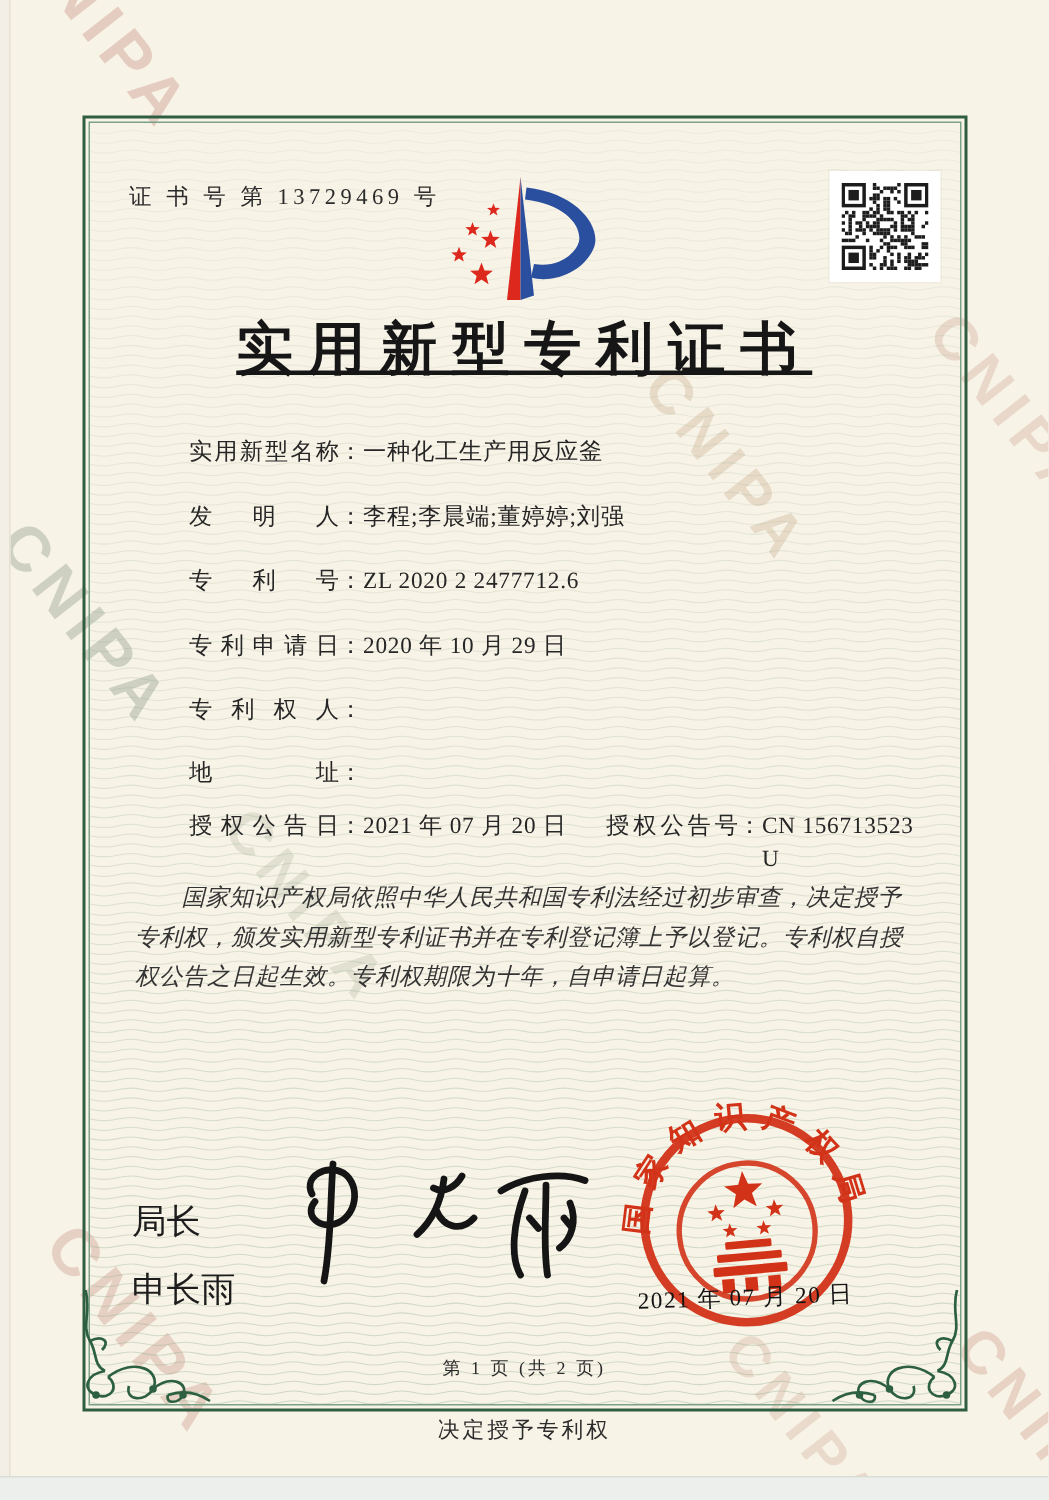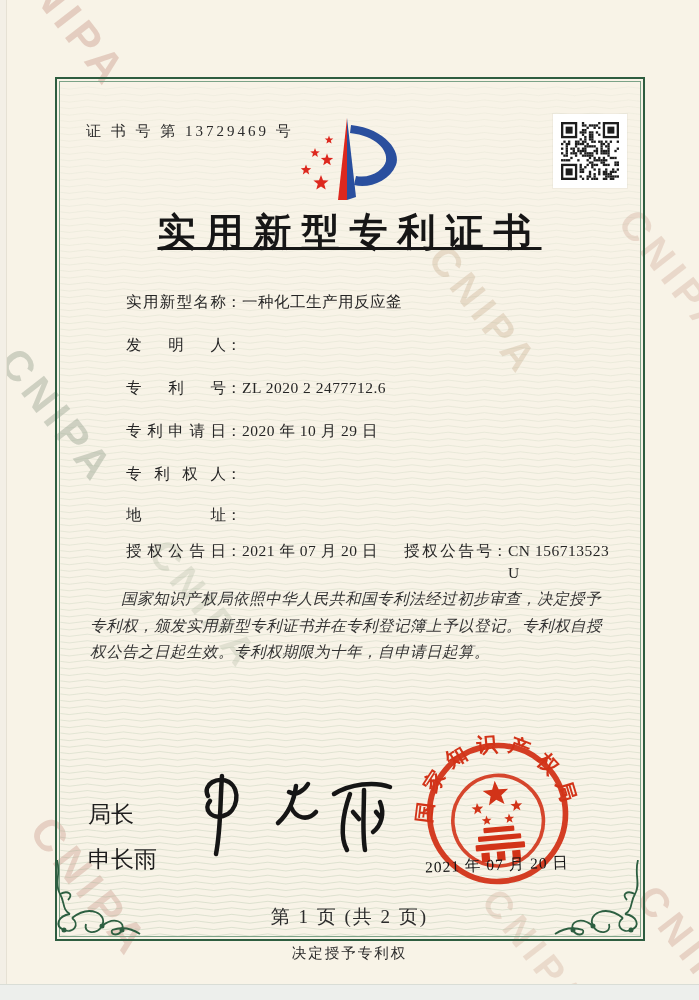--- a/index.html
+++ b/index.html
@@ -28,21 +28,21 @@
   .pair2{position:absolute;left:278px;top:0;display:flex;}
   .pair2 .flabel{width:88px;flex:0 0 88px;}
   .legal{position:absolute;left:90px;top:558px;width:524px;font-size:15.5px;line-height:1.72;
          color:#333;font-style:italic;margin-top:28px;}
   .legal p{margin:0;text-indent:2em;letter-spacing:0.5px;}
   .signer{position:absolute;left:88px;top:793px;font-size:23px;font-weight:400;line-height:1.95;color:#1d1d1d;}
   .sig{position:absolute;left:192px;top:760px;width:205px;height:104px;}
   .sealwrap{position:absolute;left:410px;top:726px;width:175px;height:175px;transform:rotate(-5deg);}
   .sealdate{position:absolute;left:421px;top:855px;width:152px;text-align:center;font-size:15.5px;
             color:#141414;letter-spacing:1px;transform:rotate(-2deg);}
-  .pagefoot{position:absolute;left:0;top:904px;width:699px;text-align:center;font-size:19px;
+  .pagefoot{position:absolute;left:0;top:904px;width:699px;text-align:center;font-size:12px;
             letter-spacing:2px;color:#2c2c2c;}
   .contnote{position:absolute;left:0;top:944px;width:699px;text-align:center;font-size:14.5px;
             letter-spacing:2px;color:#2c2c2c;}
   .flourish{position:absolute;width:92px;height:80px;}
   .flourish.fl-left{left:50px;top:860px;}
   .flourish.fl-right{left:553px;top:860px;transform:scaleX(-1);}
 </style>
 </head>
 <body>
 
@@ -423,20 +423,21 @@
 
   <div class="fields">
     <div class="frow">
       <span class="flabel">实用新型名称</span>
         <span class="fcolon">：</span>
       <span class="fvalue">一种化工生产用反应釜</span>
     </div>
     <div class="frow">
       <span class="flabel">发明人</span>
         <span class="fcolon">：</span>
+      <span class="fvalue">李程;李晨端;董婷婷;刘强</span>
     </div>
     <div class="frow">
       <span class="flabel">专利号</span>
         <span class="fcolon">：</span>
       <span class="fvalue">ZL 2020 2 2477712.6</span>
     </div>
     <div class="frow">
       <span class="flabel">专利申请日</span>
         <span class="fcolon">：</span>
       <span class="fvalue">2020 年 10 月 29 日</span>

